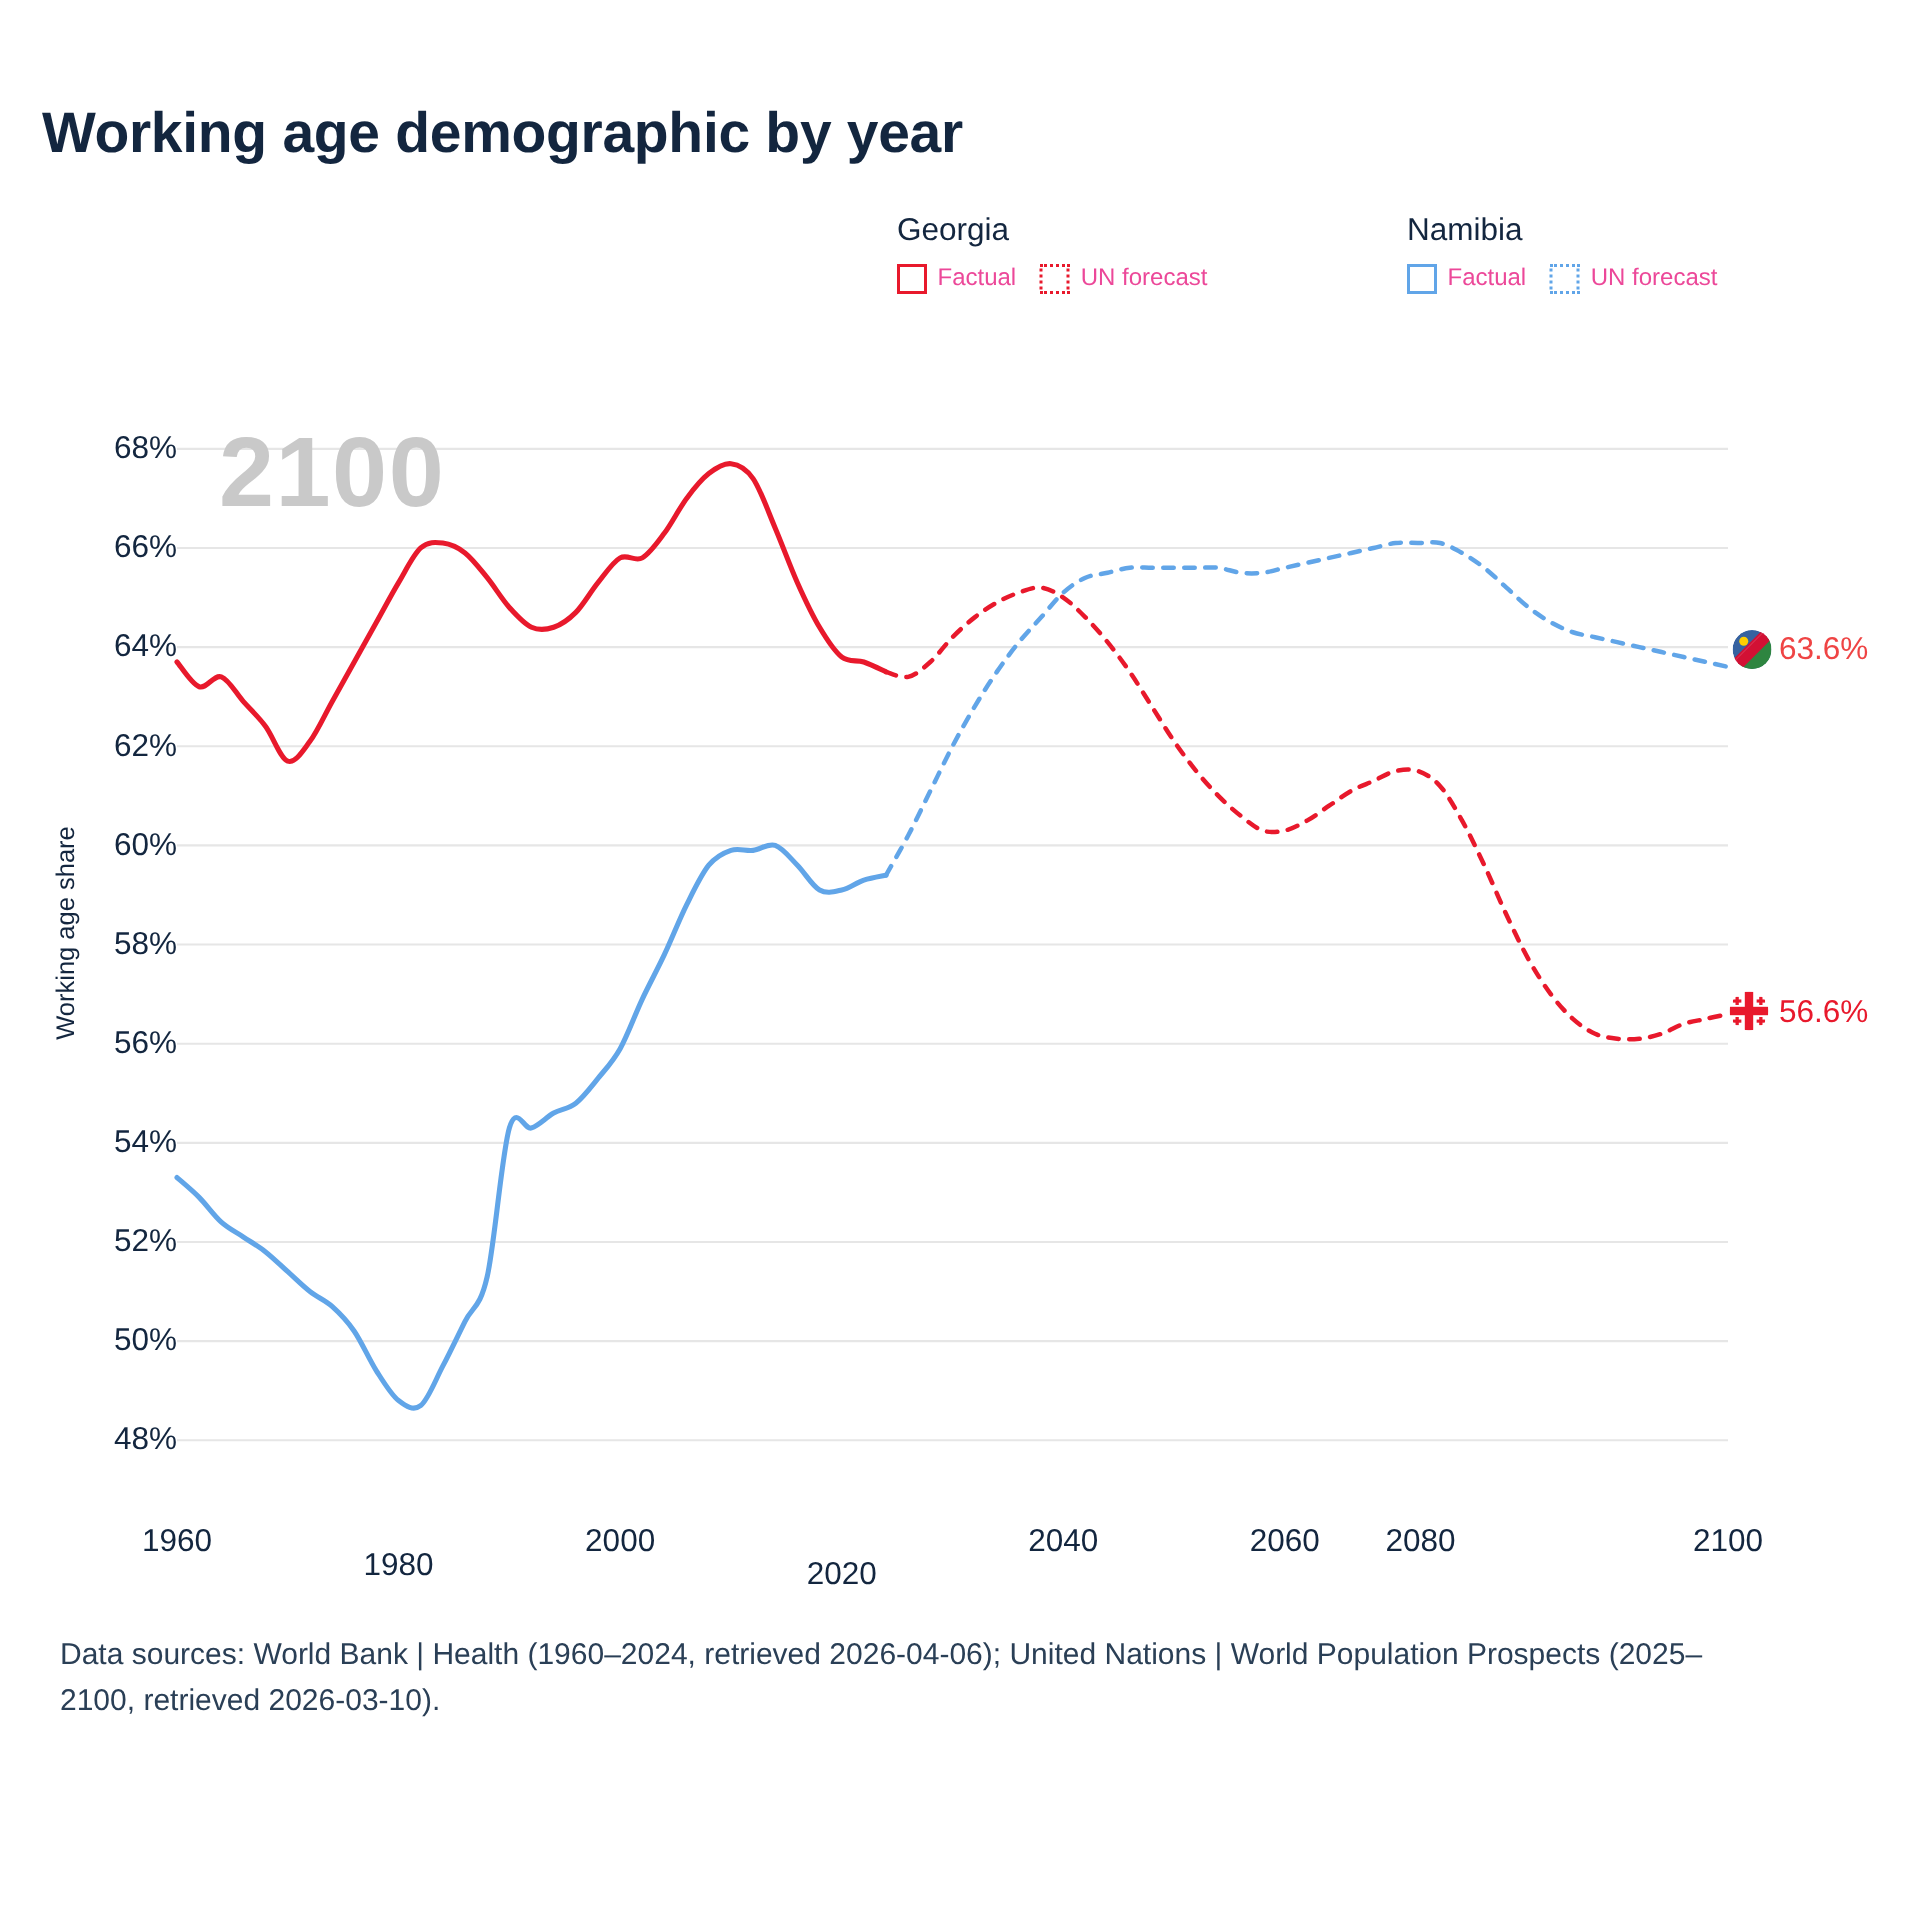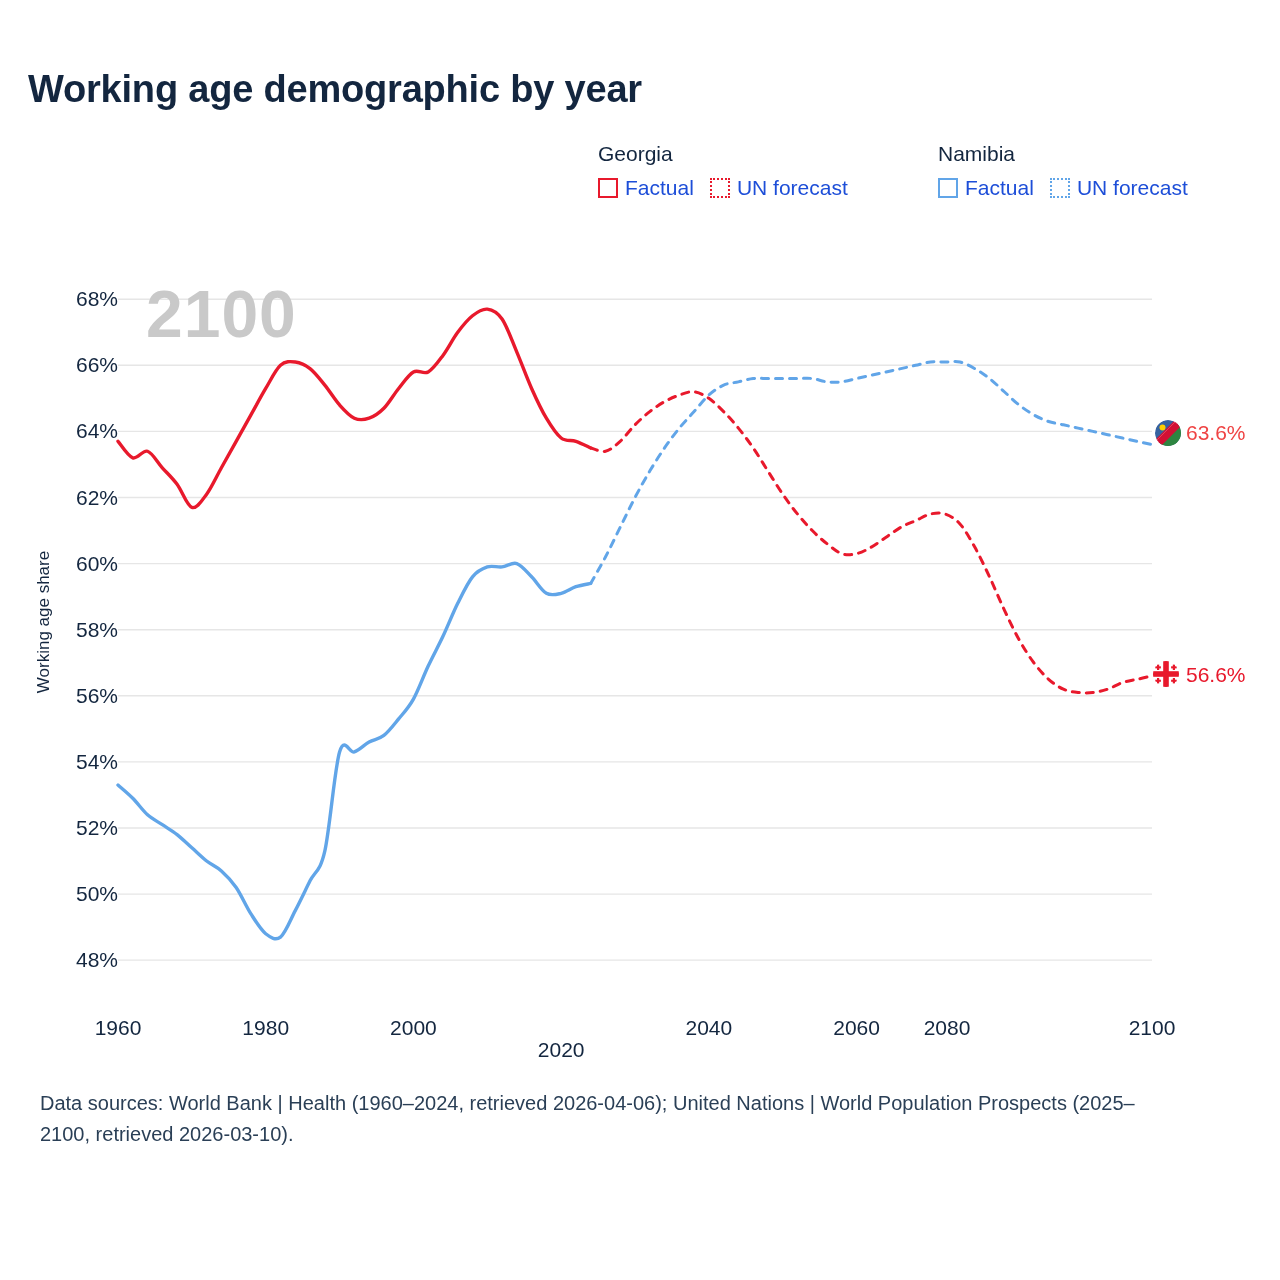--- a/index.html
+++ b/index.html
@@ -52,22 +52,22 @@
   }
   .legend-items {
     display: flex;
     align-items: center;
     gap: 16px;
   }
   .legend-item {
     display: flex;
     align-items: center;
     gap: 7px;
-    font-size: 21px;
-    color: #1d4ed8;
+    font-size: 16px;
+    color: #ec4899;
     white-space: nowrap;
   }
   .swatch {
     width: 20px;
     height: 20px;
     box-sizing: border-box;
     background: #fff;
   }
   .swatch.solid-red { border: 2px solid #e8192c; }
   .swatch.dot-red { border: 2px dotted #e8192c; }
@@ -225,21 +225,21 @@
       <div class="ytick" style="top: 695.79px;">56%</div>
       <div class="ytick" style="top: 629.695px;">58%</div>
       <div class="ytick" style="top: 563.6px;">60%</div>
       <div class="ytick" style="top: 497.505px;">62%</div>
       <div class="ytick" style="top: 431.41px;">64%</div>
       <div class="ytick" style="top: 365.314px;">66%</div>
       <div class="ytick" style="top: 299.219px;">68%</div>
     </div>
   <div id="xticks">
       <div class="xtick" style="left: 118px;">1960</div>
-      <div class="xtick" style="left: 265.714px;">1980</div>
+      <div class="xtick" style="left: 265.714px; margin-top: 16px;">1980</div>
       <div class="xtick" style="left: 413.429px;">2000</div>
       <div class="xtick" style="left: 561.143px; margin-top: 22px;">2020</div>
       <div class="xtick" style="left: 708.857px;">2040</div>
       <div class="xtick" style="left: 856.571px;">2060</div>
       <div class="xtick" style="left: 947px;">2080</div>
       <div class="xtick" style="left: 1152px;">2100</div>
     </div>
 
   <div class="flagmark namibia">
     <svg width="26" height="26" viewBox="0 0 26 26">

